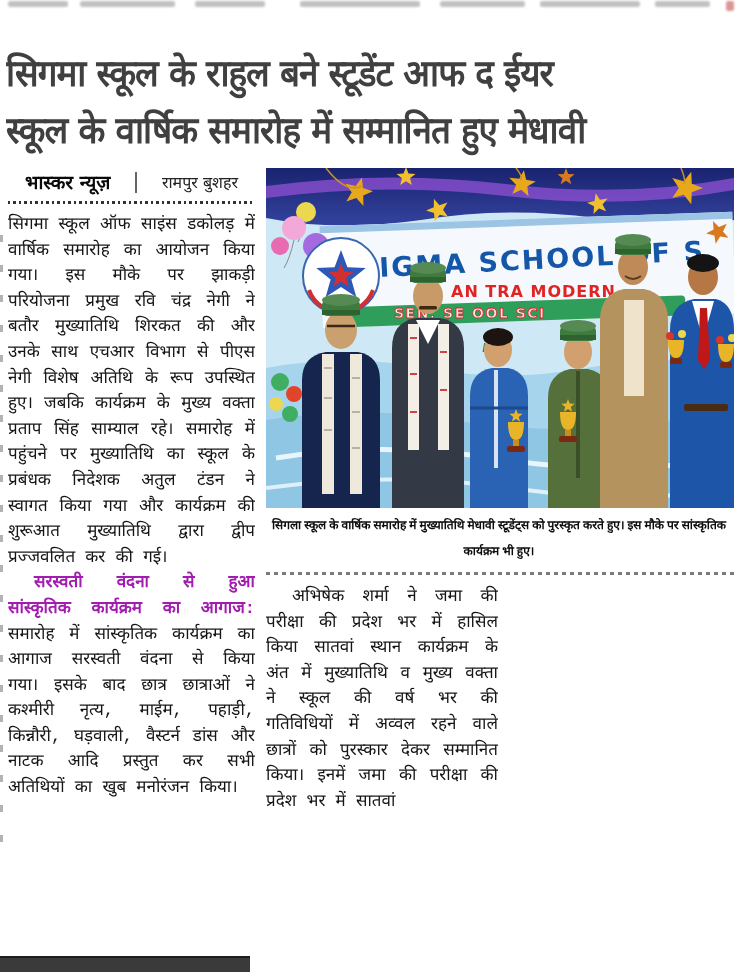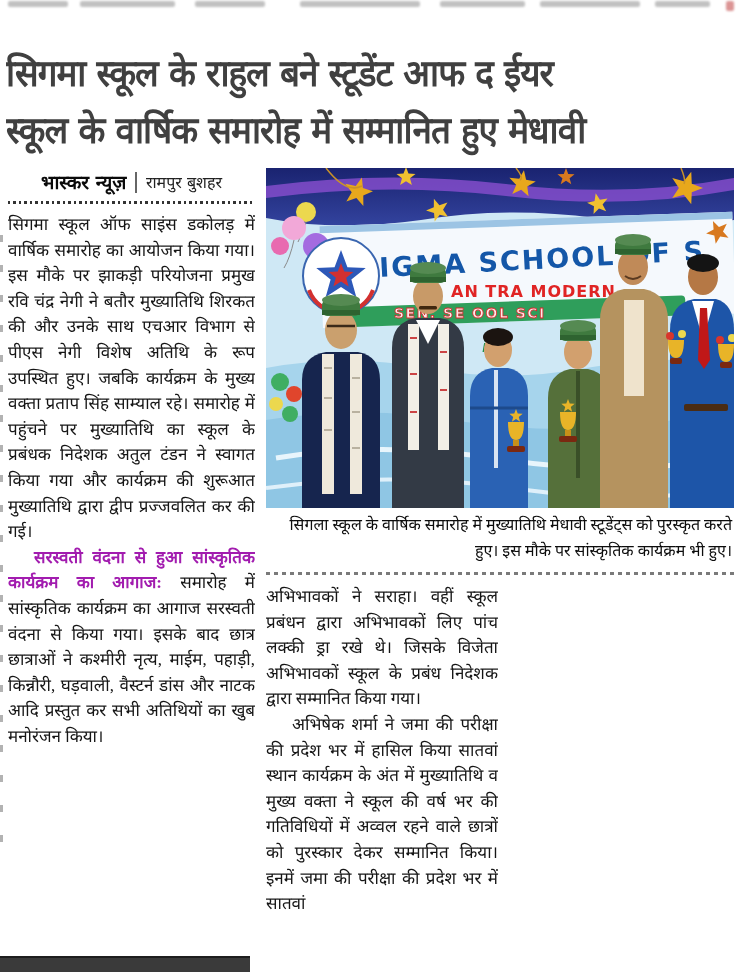--- a/index.html
+++ b/index.html
@@ -17,51 +17,51 @@
     position:absolute;top:16px;left:6px;width:728px;
     font-family:"DejaVu Sans","Liberation Sans",sans-serif;
     font-weight:700;font-size:35px;line-height:57px;color:#404040;
     letter-spacing:-1px;
     margin-top:28px;
   }
   .headline .hl{white-space:nowrap;overflow:hidden;transform:scaleY(1.06);transform-origin:left top;}
   
   .byline{
     position:absolute;top:168px;left:8px;width:247px;height:28px;
-    display:flex;align-items:center;justify-content:center;gap:9px;
+    display:flex;align-items:center;justify-content:center;gap:25px;
     font-family:"DejaVu Sans","Liberation Sans",sans-serif;
   }
   .byline .src{font-weight:700;font-size:19px;color:#0a0a0a;}
   .byline .div{width:1.5px;height:21px;background:#666;}
   .byline .loc{font-size:16px;color:#222;}
   .rule-dotted{
     position:absolute;height:3px;
     background-image:repeating-linear-gradient(90deg,#333 0 2.5px,transparent 2.5px 5.5px);
   }
   .rule-byline{top:201px;left:8px;width:247px;}
   .rule-caption{top:572px;left:266px;width:468px;background-image:repeating-linear-gradient(90deg,#7a7a7a 0 4px,transparent 4px 8px);height:2.5px;}
   
   .col{
     position:absolute;text-align:justify;
     font-size:17px;line-height:25.6px;color:#151515;
-    font-family:Liberation Serif, serif;
+    font-family:Liberation Mono, monospace;
     overflow:hidden;
   }
   .col p{margin:0;}
   .col p.indent{text-indent:26px;}
   .col .lead{font-weight:700;color:#a21caf;}
   .col-left{top:212px;left:8px;width:247px;height:744px;}
   .col-middle{top:584px;left:266px;width:232px;height:382px;}
   .col-right{top:584px;left:506px;width:228px;height:382px;}
   
   .photo-wrap{position:absolute;top:168px;left:266px;width:468px;height:340px;background:#cfe8f5;}
   .caption{
     position:absolute;top:512px;left:266px;width:466px;
-    font-size:16px;line-height:26px;font-weight:400;color:#0d0d0d;
-    font-family:"Liberation Serif","DejaVu Serif",serif;text-align:right;
+    font-size:12px;line-height:26px;font-weight:700;color:#0d0d0d;
+    font-family:"Liberation Serif","DejaVu Serif",serif;text-align:center;
   }
   
   .edge-marks{
     position:absolute;top:235px;left:0;width:3px;height:620px;opacity:.45;
     background-image:repeating-linear-gradient(180deg,#555 0 7px,transparent 7px 30px);
   }
   .bottom-bar{
     position:absolute;top:956px;left:0;width:250px;height:16px;
     background:#3a3a3a;border-top:2px solid #1e1e1e;
   }
@@ -249,21 +249,20 @@
           <circle cx="466" cy="170" r="4" fill="#ecd84e"></circle>
     </g>
   </g>
 </svg>
 </div>
 
 <div class="caption">सिगला स्कूल के वार्षिक समारोह में मुख्यातिथि मेधावी स्टूडेंट्स को पुरस्कृत करते हुए। इस मौके पर सांस्कृतिक कार्यक्रम भी हुए।</div>
 <div class="rule-dotted rule-caption"></div>
 
 <div class="col col-middle">
-  <p>अभिभावकों ने सराहा। वहीं स्कूल प्रबंधन द्वारा अभिभावकों लिए पांच लक्की ड्रा रखे थे। जिसके विजेता अभिभावकों स्कूल के प्रबंध निदेशक द्वारा सम्मानित किया गया।</p>
   <p class="indent">अभिषेक शर्मा ने जमा की परीक्षा की प्रदेश भर में हासिल किया सातवां स्थान कार्यक्रम के अंत में मुख्यातिथि व मुख्य वक्ता ने स्कूल की वर्ष भर की गतिविधियों में अव्वल रहने वाले छात्रों को पुरस्कार देकर सम्मानित किया। इनमें जमा की परीक्षा की प्रदेश भर में सातवां</p>
 </div>
 
 <div class="col col-right">
 </div>
 
 <div class="edge-marks"></div>
 <div class="bottom-bar"></div>
 
 </body></html>

